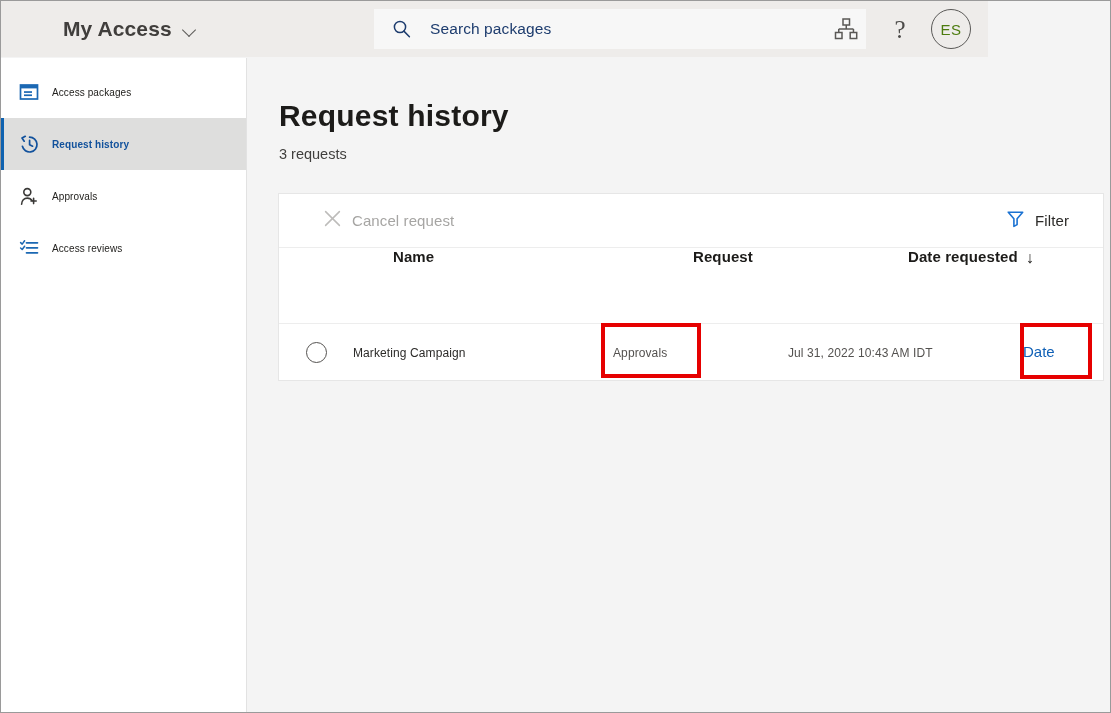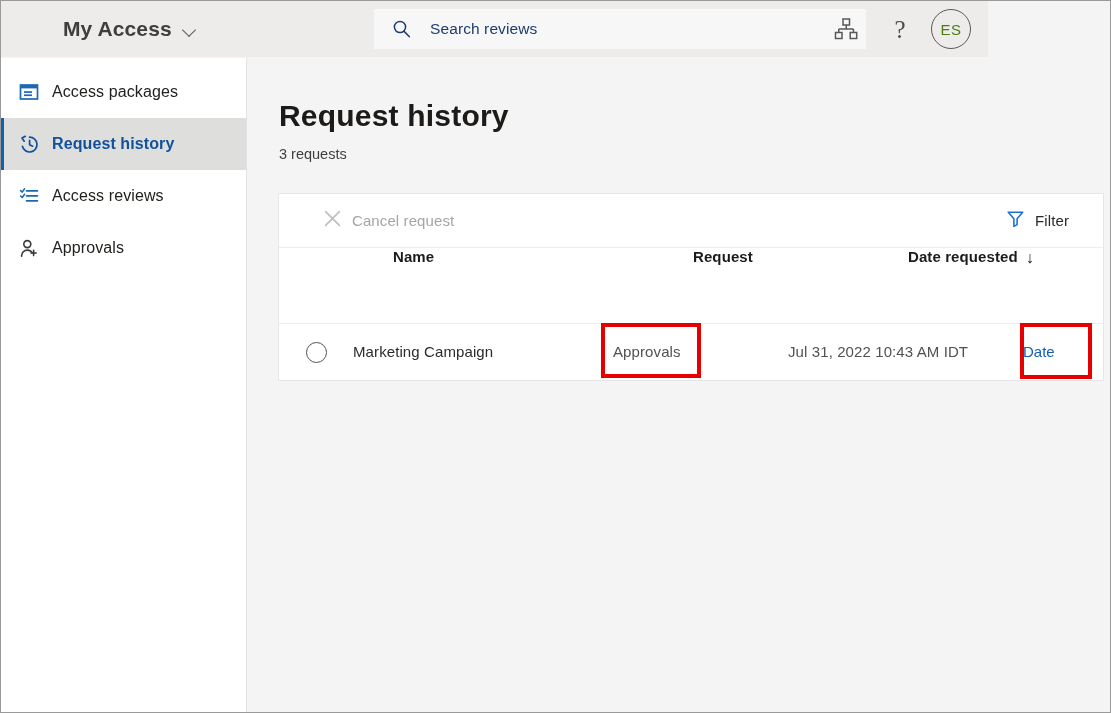--- a/index.html
+++ b/index.html
@@ -142,21 +142,21 @@
   .nav-item .nav-ico {
     width: 22px;
     height: 22px;
     margin-right: 12px;
     display: flex;
     align-items: center;
     justify-content: center;
     flex: none;
   }
   .nav-label {
-    font-size: 16px;
+    font-size: 10px;
     color: #23221f;
     letter-spacing: .1px;
   }
   .nav-item.selected {
     background: #dededd;
   }
   .nav-item.selected::before {
     content: "";
     position: absolute;
     left: 0; top: 0; bottom: 0;
@@ -262,21 +262,21 @@
     cursor: pointer;
   }
   .sort-arrow {
     font-size: 16px;
     color: #1c1b19;
     line-height: 1;
     position: relative;
     top: 1px;
   }
   .td {
-    font-size: 15px;
+    font-size: 12px;
     color: #2c2b29;
     letter-spacing: .1px;
     margin-top: 44px;
   }
   .td.muted { color: #53514f; }
   .link {
     font-size: 15px;
     color: #1060b6;
     cursor: pointer;
   }
@@ -310,21 +310,21 @@
       <span class="chev-down"></span>
     </div>
 
     <div class="searchbox">
       <span class="search-icon">
         <svg width="20" height="20" viewBox="0 0 20 20">
           <circle cx="8" cy="8" r="5.6" fill="none" stroke="#1d3c6e" stroke-width="1.5"></circle>
           <line x1="11.9" y1="12.1" x2="17.4" y2="17.7" stroke="#1d3c6e" stroke-width="1.5" stroke-linecap="round"></line>
         </svg>
       </span>
-      <span class="search-placeholder">Search reviews</span>
+      <span class="search-placeholder">Search packages</span>
     </div>
 
     <div class="topbar-right">
       <div class="top-icon-btn">
         <svg width="24" height="22" viewBox="0 0 24 22">
           <rect x="9" y="1" width="6.5" height="6" fill="none" stroke="#5a5856" stroke-width="1.5"></rect>
           <rect x="1.5" y="14.5" width="6.5" height="6" fill="none" stroke="#5a5856" stroke-width="1.5"></rect>
           <rect x="16.2" y="14.5" width="6.5" height="6" fill="none" stroke="#5a5856" stroke-width="1.5"></rect>
           <line x1="12.25" y1="7" x2="12.25" y2="11" stroke="#5a5856" stroke-width="1.5"></line>
           <line x1="4.75" y1="11" x2="19.45" y2="11" stroke="#5a5856" stroke-width="1.5"></line>
@@ -362,40 +362,40 @@
           <polyline points="6.3,2.3 3.0,4.1 5.2,7.2" fill="none" stroke="#11519c" stroke-width="1.7" stroke-linecap="round" stroke-linejoin="round"></polyline>
           <polyline points="10.6,6.4 10.6,10.7 13.6,12.2" fill="none" stroke="#11519c" stroke-width="1.7" stroke-linecap="round" stroke-linejoin="round"></polyline>
         </svg>
       </span>
       <span class="nav-label">Request history</span>
     </div>
 
     <div class="nav-item">
       <span class="nav-ico">
         <svg width="21" height="21" viewBox="0 0 21 21">
+          <circle cx="8.3" cy="6.1" r="3.5" fill="none" stroke="#3a3937" stroke-width="1.6"></circle>
+          <path d="M2.6 18.2 c0-3.6 2.6-6.1 5.7-6.1 c2 0 3.8 1 4.8 2.6" fill="none" stroke="#3a3937" stroke-width="1.6" stroke-linecap="round"></path>
+          <line x1="14.6" y1="12.4" x2="14.6" y2="17.6" stroke="#3a3937" stroke-width="1.6" stroke-linecap="round"></line>
+          <line x1="12" y1="15" x2="17.2" y2="15" stroke="#3a3937" stroke-width="1.6" stroke-linecap="round"></line>
+        </svg>
+      </span>
+      <span class="nav-label">Approvals</span>
+    </div>
+
+    <div class="nav-item">
+      <span class="nav-ico">
+        <svg width="21" height="21" viewBox="0 0 21 21">
           <line x1="7.5" y1="4.8" x2="18.5" y2="4.8" stroke="#1b68b3" stroke-width="1.7" stroke-linecap="round"></line>
           <line x1="7.5" y1="9.8" x2="18.5" y2="9.8" stroke="#1b68b3" stroke-width="1.7" stroke-linecap="round"></line>
           <line x1="7.5" y1="14.8" x2="18.5" y2="14.8" stroke="#1b68b3" stroke-width="1.7" stroke-linecap="round"></line>
           <polyline points="1.6,4.6 3.2,6.1 5.6,2.8" fill="none" stroke="#1b68b3" stroke-width="1.5" stroke-linecap="round" stroke-linejoin="round"></polyline>
           <polyline points="1.6,10.0 3.2,11.5 5.6,8.2" fill="none" stroke="#1b68b3" stroke-width="1.5" stroke-linecap="round" stroke-linejoin="round"></polyline>
         </svg>
       </span>
       <span class="nav-label">Access reviews</span>
-    </div>
-
-    <div class="nav-item">
-      <span class="nav-ico">
-        <svg width="21" height="21" viewBox="0 0 21 21">
-          <circle cx="8.3" cy="6.1" r="3.5" fill="none" stroke="#3a3937" stroke-width="1.6"></circle>
-          <path d="M2.6 18.2 c0-3.6 2.6-6.1 5.7-6.1 c2 0 3.8 1 4.8 2.6" fill="none" stroke="#3a3937" stroke-width="1.6" stroke-linecap="round"></path>
-          <line x1="14.6" y1="12.4" x2="14.6" y2="17.6" stroke="#3a3937" stroke-width="1.6" stroke-linecap="round"></line>
-          <line x1="12" y1="15" x2="17.2" y2="15" stroke="#3a3937" stroke-width="1.6" stroke-linecap="round"></line>
-        </svg>
-      </span>
-      <span class="nav-label">Approvals</span>
     </div>
   </div>
 
   <div class="main">
 
     <div class="page-title">Request history</div>
     <div class="page-sub">3 requests</div>
 
     <div class="card">
 

